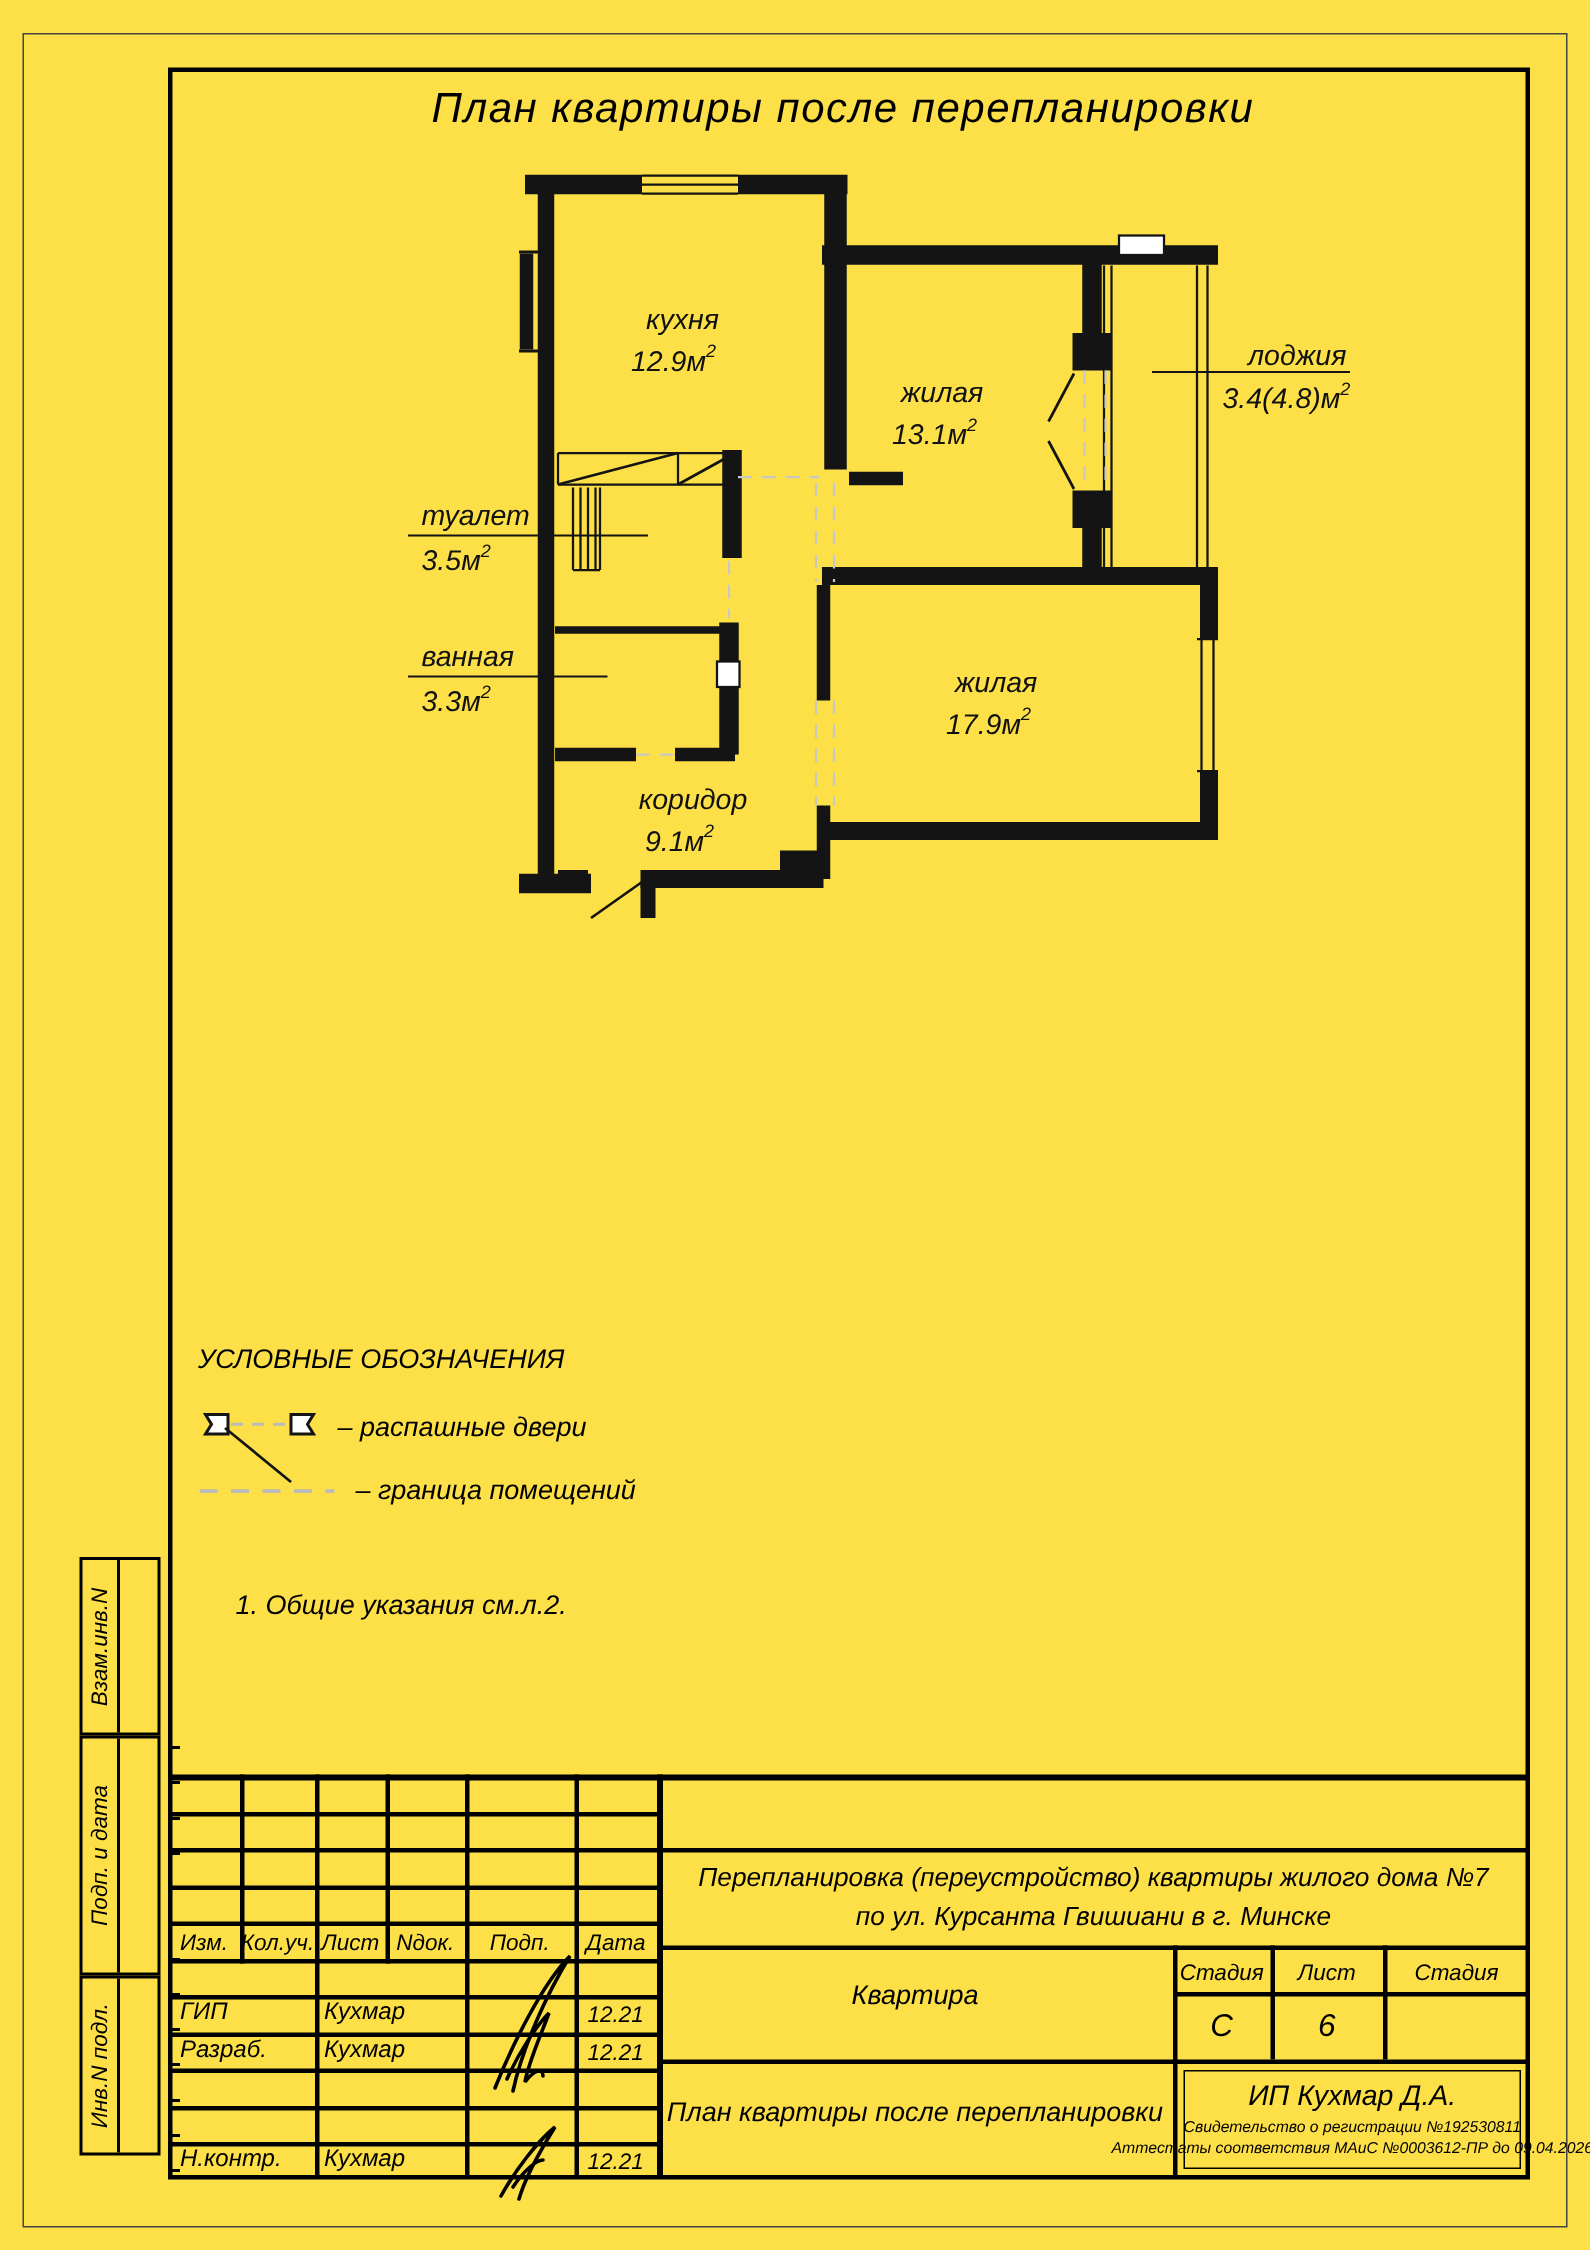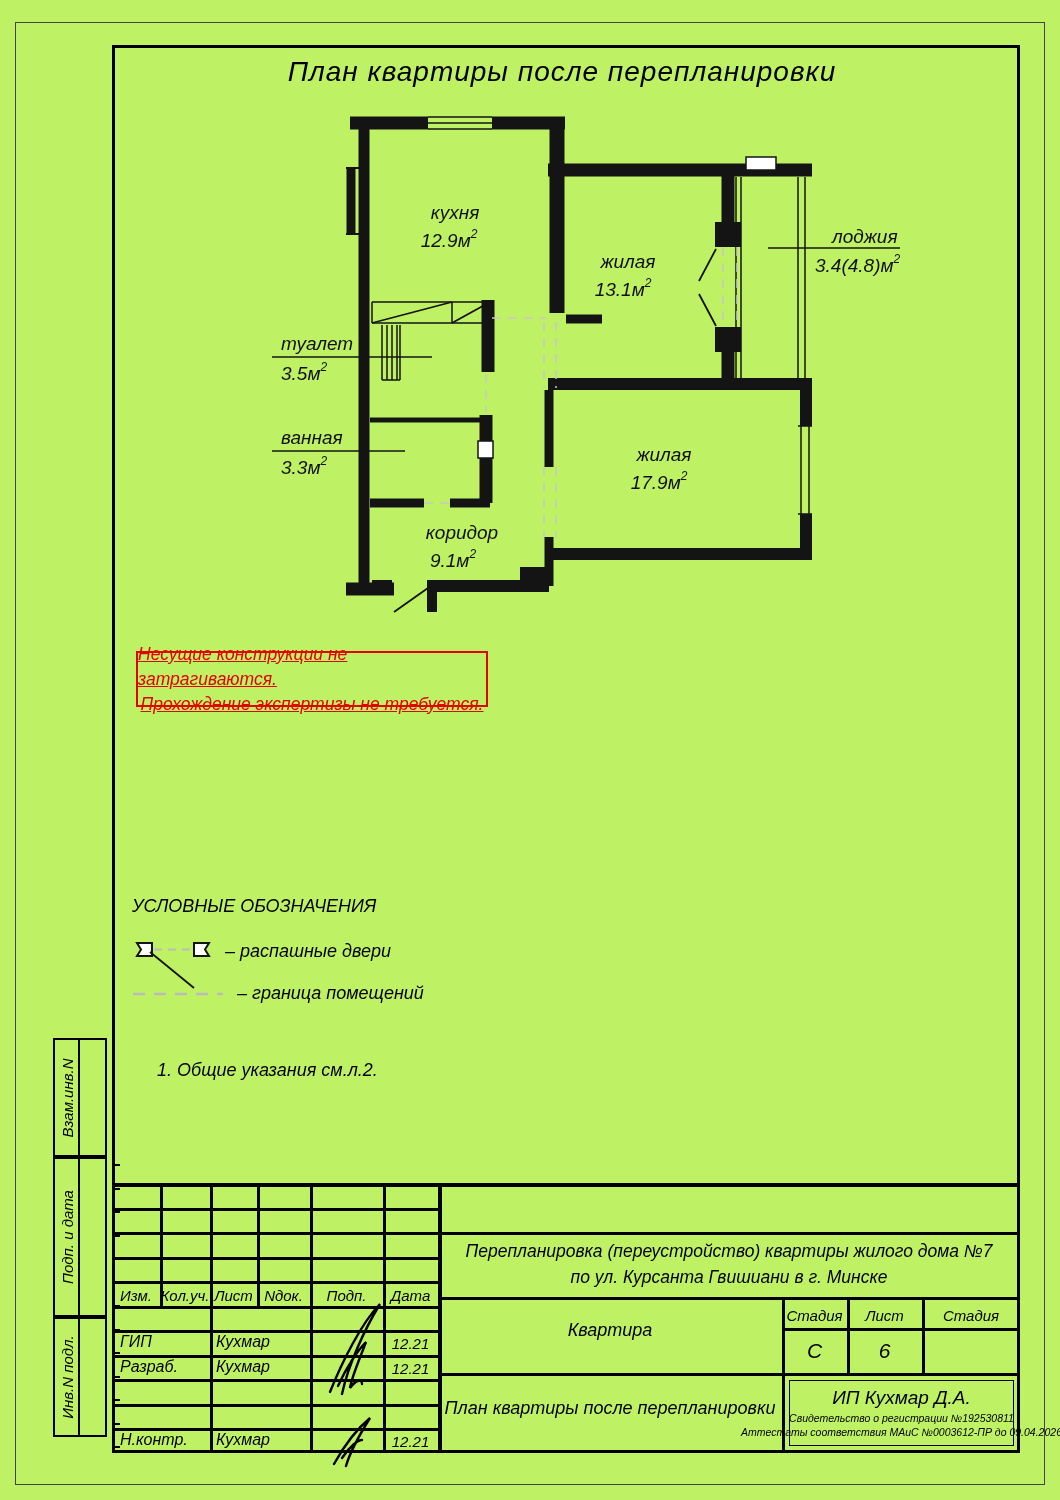--- a/index.html
+++ b/index.html
@@ -1,16 +1,16 @@
 <!DOCTYPE html>
 <html><head>
 <meta charset="utf-8">
 <style>
   html,body{margin:0;padding:0;background:#fff;}
-  .page{position:relative;width:1060px;height:1500px;background:#bef264;overflow:hidden;
+  .page{position:relative;width:1060px;height:1500px;background:#fde047;overflow:hidden;
         font-family:"Liberation Sans",sans-serif;color:#000;}
   .outer-border{position:absolute;left:15px;top:22px;width:1030px;height:1463px;
         border:1.5px solid #444;box-sizing:border-box;}
   .frame{position:absolute;left:112px;top:45px;width:908px;height:1408px;
         border:3.5px solid #000;box-sizing:border-box;}
   .t{position:absolute;font-style:italic;white-space:nowrap;}
   .ctr{display:flex;align-items:center;justify-content:center;text-align:center;}
   .hl,.vl{position:absolute;background:#000;}
   .title{font-size:28px;letter-spacing:1px;}
   .notice{position:absolute;left:136px;top:651px;width:352px;height:56px;
@@ -109,24 +109,20 @@
       <text x="281" y="380"><tspan>3.5</tspan><tspan>м</tspan><tspan dy="-9" font-size="12">2</tspan></text>
       <text x="281" y="444">ванная</text>
       <text x="281" y="474"><tspan>3.3</tspan><tspan>м</tspan><tspan dy="-9" font-size="12">2</tspan></text>
       <text x="664" y="461" text-anchor="middle">жилая</text>
       <text x="659" y="489" text-anchor="middle"><tspan>17.9</tspan><tspan>м</tspan><tspan dy="-9" font-size="12">2</tspan></text>
       <text x="462" y="539" text-anchor="middle">коридор</text>
       <text x="453" y="567" text-anchor="middle"><tspan>9.1</tspan><tspan>м</tspan><tspan dy="-9" font-size="12">2</tspan></text>
     </g>
   </svg>
 
-  <div class="notice">
-    <span>Несущие конструкции не затрагиваются.</span>
-    <span>Прохождение экспертизы не требуется.</span>
-  </div>
 
   <div class="t" style="left:132px;top:896px;font-size:18px;">УСЛОВНЫЕ ОБОЗНАЧЕНИЯ</div>
   <svg viewBox="0 0 110 60" style="position:absolute;left:130px;top:936px;width:110px;height:60px">
     <path d="M22,7 H7 L11,13.5 L7,20 H22 V7 Z" fill="#fff" stroke="#141414" stroke-width="2"></path>
     <path d="M64,7 H79 L75,13.5 L79,20 H64 V7 Z" fill="#fff" stroke="#141414" stroke-width="2"></path>
     <line x1="24" y1="13.5" x2="62" y2="13.5" stroke="#bbb" stroke-width="2" stroke-dasharray="8 6"></line>
     <line x1="20" y1="16" x2="64" y2="52" stroke="#141414" stroke-width="1.8"></line>
   </svg>
   <div class="t" style="left:225px;top:941px;font-size:18px;">– распашные двери</div>
   <svg viewBox="0 0 90 6" style="position:absolute;left:133px;top:991px;width:90px;height:6px">

